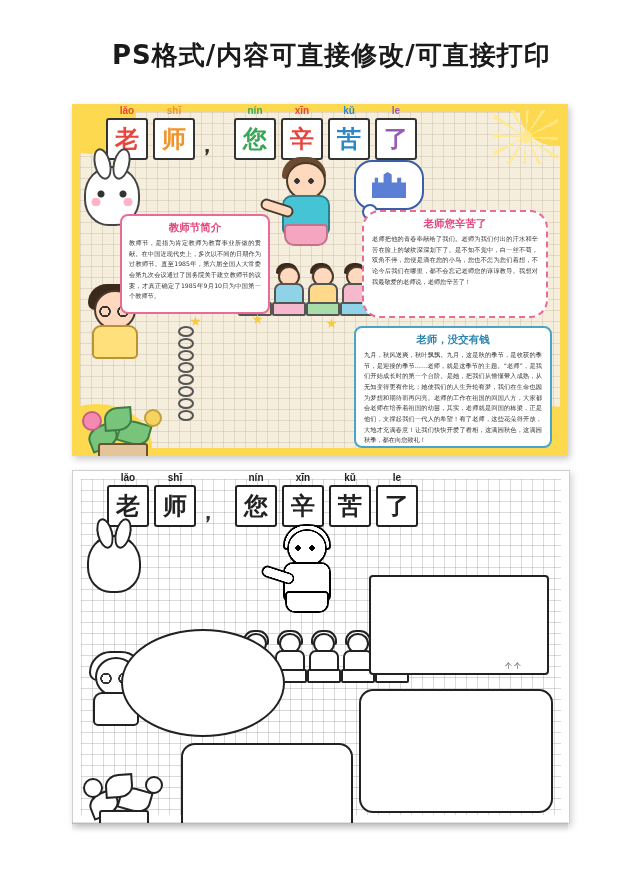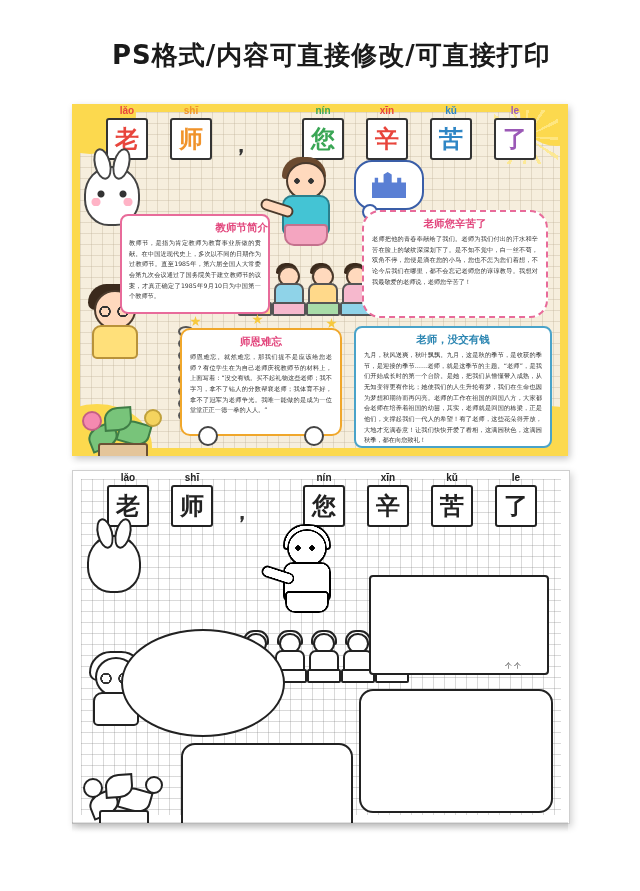--- a/index.html
+++ b/index.html
@@ -64,21 +64,21 @@
         #ffe98a 180deg 186deg,transparent 186deg 210deg,
         #ffe98a 210deg 216deg,transparent 216deg 240deg,
         #ffe98a 240deg 246deg,transparent 246deg 270deg,
         #ffe98a 270deg 276deg,transparent 276deg 300deg,
         #ffe98a 300deg 306deg,transparent 306deg 330deg,
         #ffe98a 330deg 336deg,transparent 336deg 360deg);
     opacity:.85;
   }
 
   
-  .title-row{position:absolute;left:34px;top:14px;display:flex;align-items:flex-end;gap:22px;}
+  .title-row{position:absolute;left:34px;top:14px;display:flex;align-items:flex-end;gap:5px;}
   .tchar{
     position:relative;width:38px;height:38px;border:2px solid #333;
     background:#fff;border-radius:3px;
     display:flex;align-items:center;justify-content:center;
   }
   .tchar .glyph{
     font-family:"DejaVu Sans", sans-serif;font-weight:bold;font-size:24px;
     line-height:1;
   }
   .tchar .py{
@@ -205,21 +205,21 @@
   }
   .card-body{
     font-size:6.2px;line-height:1.72;color:#333;text-align:justify;
     font-family:"DejaVu Sans",sans-serif;
   }
 
   #card-intro{
     left:48px;top:110px;width:146px;height:96px;border-radius:8px;
     border-color:#e86b9a;
   }
-  #card-intro .card-title{color:#e2457c;font-size:10.5px;margin:5px 0 3px;text-align:right;}
+  #card-intro .card-title{color:#e2457c;font-size:10.5px;margin:5px 0 3px;}
   #card-intro .card-body{padding:0 7px;}
 
   #card-memory{
     left:108px;top:224px;width:158px;height:104px;border-radius:10px;
     border-color:#f0a72b;
   }
   #card-memory .card-title{color:#e2457c;font-size:10.5px;margin:5px 0 3px;}
   #card-memory .card-body{padding:0 8px;}
 
   #card-hard{
@@ -413,26 +413,20 @@
       <i style="top:62px"></i>
       <i style="top:74px"></i>
       <i style="top:86px"></i>
   </div>
   <div class="stars">
     <div class="star" style="left:0;top:-2px"></div>
     <div class="star" style="left:62px;top:-4px"></div>
     <div class="star" style="left:136px;top:0"></div>
   </div>
 
-  <div class="card" id="card-memory">
-    <div class="card-title">师恩难忘</div>
-    <div class="card-body">师恩难忘。就然难忘，那我们提不是应该给您老师？有位学生在为自己老师庆祝教师节的材料上，上面写着：“没交有钱。买不起礼物这些老师；我不字习，拿不了钻人的分数帮襄老师；我体育不好，拿不了冠军为老师争光。我唯一能做的是成为一位堂堂正正一德一拳的人人。”</div>
-    <div class="wheel" style="left:16px;bottom:-12px"></div>
-    <div class="wheel" style="right:16px;bottom:-12px"></div>
-  </div>
 
   <div class="card" id="card-hard">
     <div class="card-title">老师您辛苦了</div>
     <div class="card-body">老师把他的青春奉献给了我们。老师为我们付出的汗水和辛苦在脸上的皱纹深深划下了。是不知不觉中，白一丝不苟，双角不停，您便是滴在您的小鸟，您也不怎为您们着想，不论今后我们在哪里，都不会忘记老师您的谆谆教导。我想对我最敬爱的老师说，老师您辛苦了！</div>
   </div>
 
   <div class="card" id="card-song">
     <div class="card-title">老师，没交有钱</div>
     <div class="card-body">九月，秋风送爽，秋叶飘飘。九月，这是秋的季节，是收获的季节，是迎接的季节……老师，就是这季节的主题。“老师”，是我们开始成长时的第一个台阶。是她，把我们从懵懂带入成熟，从无知变得更有作比；她使我们的人生升轮有梦，我们在生命也因为梦想和期待而再闪亮。老师的工作在祖国的回国八方，大家都会老师在培养着祖国的幼苗，其实，老师就是回国的栋梁，正是他们，支撑起我们一代人的希望！有了老师，这些花朵得开放，大地才充满春意！让我们快快开爱了看相，这满园秋色，这满园秋季，都在向您致礼！</div>
   </div>

